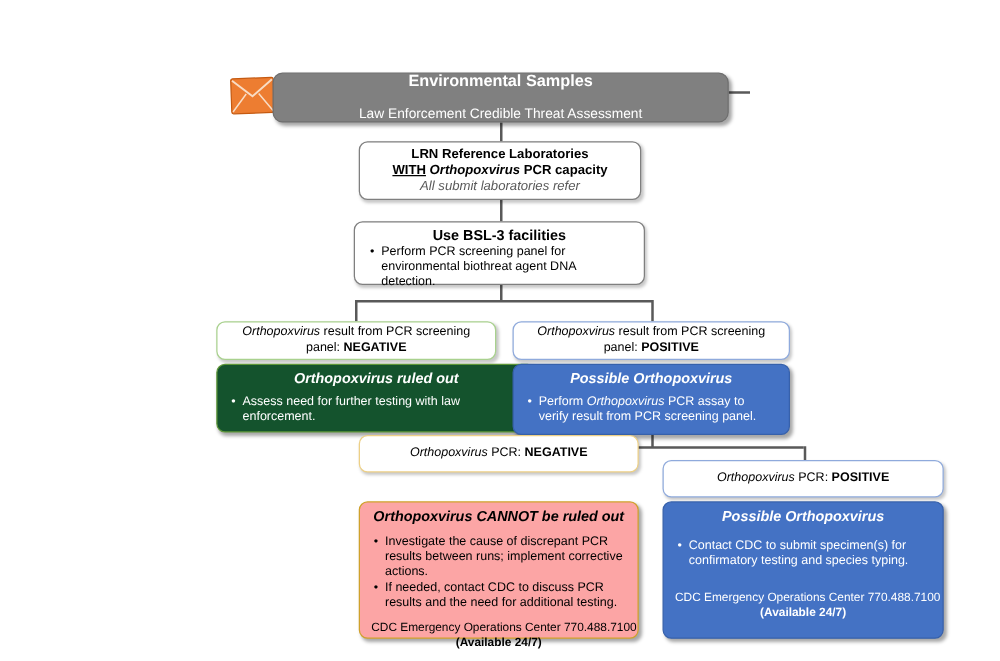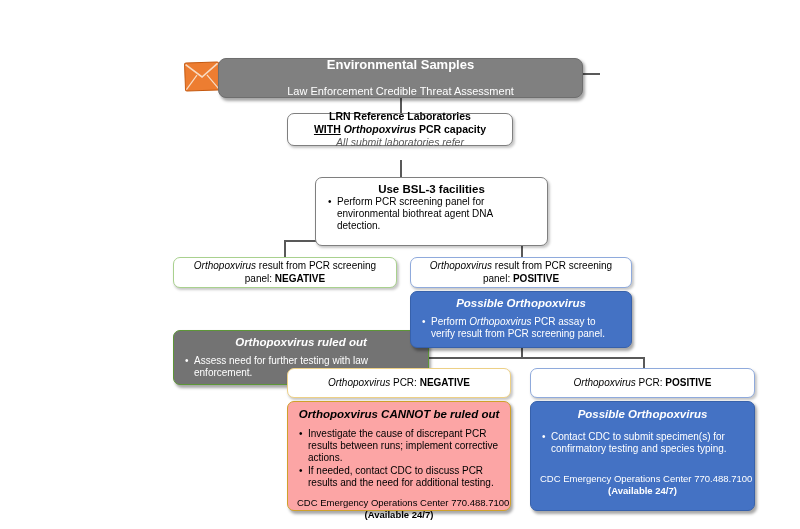--- a/index.html
+++ b/index.html
@@ -25,37 +25,37 @@
   .vline,.hline{position:absolute;background:#595959;}
   .vline{width:1.5px;}
   .hline{height:1.5px;}
   
   .env-box{left:218px;top:58px;width:365px;height:40px;background:#808080;border:1px solid #6e6e6e;
     border-radius:8px;display:flex;flex-direction:column;justify-content:center;}
   .env-box .t1{font-size:13px;font-weight:bold;}
   .env-box .t2{font-size:11px;margin-top:12px;}
   .custody-box{left:600px;top:58px;width:122px;height:31px;background:#D9D9D9;border:1px solid #7F7F7F;
     border-radius:6px;display:flex;align-items:center;justify-content:center;font-size:10px;line-height:1.2;}
-  .lrn-box{left:287px;top:113px;width:226px;height:33px;background:#fff;border:1px solid #7F7F7F;
+  .lrn-box{left:287px;top:113px;width:226px;height:47px;background:#fff;border:1px solid #7F7F7F;
     display:flex;flex-direction:column;justify-content:center;font-size:10.5px;}
   .lrn-box .l1{font-weight:bold;}
   .lrn-box .l2{font-weight:bold;}
   .lrn-box .l3{font-style:italic;color:#595959;}
-  .bsl-box{left:283px;top:177px;width:233px;height:69px;background:#fff;border:1px solid #7F7F7F;
-    padding:4px 10px 4px 10px;margin-left:32px;}
+  .bsl-box{left:283px;top:177px;width:233px;height:51px;background:#fff;border:1px solid #7F7F7F;
+    padding:4px 10px 4px 10px;}
   .result-box{background:#fff;display:flex;align-items:center;justify-content:center;
     padding:2px 8px;font-size:10px;}
   .it{font-style:italic;}
   .bd{font-weight:bold;}
   .ul{text-decoration:underline;}
   .bullet{position:relative;padding-left:11px;text-align:left;}
   .bullet::before{content:"•";position:absolute;left:2px;top:0;}
   .phone{font-size:9.5px;white-space:nowrap;text-align:center;}
   .avail{font-size:9.5px;font-weight:bold;text-align:center;}
-  .green-box{left:173px;top:291px;width:256px;height:55px;background:#737373;border:1px solid #5d9638;padding:4px 9px;margin-top:39px;}
+  .green-box{left:173px;top:291px;width:256px;height:55px;background:#14532d;border:1px solid #5d9638;padding:4px 9px;}
   .blue-box1{left:410px;top:291px;width:222px;height:57px;background:#4472C4;border:1px solid #3761ab;padding:4px 9px;}
   .yellow-box{left:287px;top:401px;width:224px;height:110px;background:#fca5a5;border:1.5px solid #CFA12B;padding:5px 9px;}
   .blue-box2{left:530px;top:401px;width:225px;height:110px;background:#4472C4;border:1px solid #3761ab;padding:5px 9px;}
   
   .envelope{position:absolute;left:184px;top:61px;width:36px;height:31px;transform:rotate(-2deg);}
 </style>
 </head>
 <body>
 
 <div id="canvas">
@@ -107,21 +107,21 @@
   <div class="node green-box shadow white">
     <div class="node-title-it center">Orthopoxvirus ruled out</div>
     <div class="bullet" style="margin-top:6px;">Assess need for further testing with law enforcement.</div>
   </div>
 
   <div class="node blue-box1 shadow white">
     <div class="node-title-it center">Possible Orthopoxvirus</div>
     <div class="bullet" style="margin-top:6px;"><span>Perform </span><span class="it">Orthopoxvirus</span><span> PCR assay to verify result from PCR screening panel.</span></div>
   </div>
 
-  <div class="node result-box softshadow center" style="left:287px;top:368px;width:224px;height:30px;border:1.5px solid #EDD086;text-align:right;">
+  <div class="node result-box softshadow center" style="left:287px;top:348px;width:224px;height:30px;border:1.5px solid #EDD086;text-align:right;">
     <div><span class="it">Orthopoxvirus</span><span> PCR: </span><span class="bd">NEGATIVE</span></div>
   </div>
 
   <div class="node result-box softshadow center" style="left:530px;top:368px;width:225px;height:30px;border:1.5px solid #8FAADC;">
     <div><span class="it">Orthopoxvirus</span><span> PCR: </span><span class="bd">POSITIVE</span></div>
   </div>
 
   <div class="node yellow-box shadow">
     <div class="node-title-it center">Orthopoxvirus CANNOT be ruled out</div>
     <div class="bullet" style="margin-top:7px;">Investigate the cause of discrepant PCR results between runs; implement corrective actions.</div>

